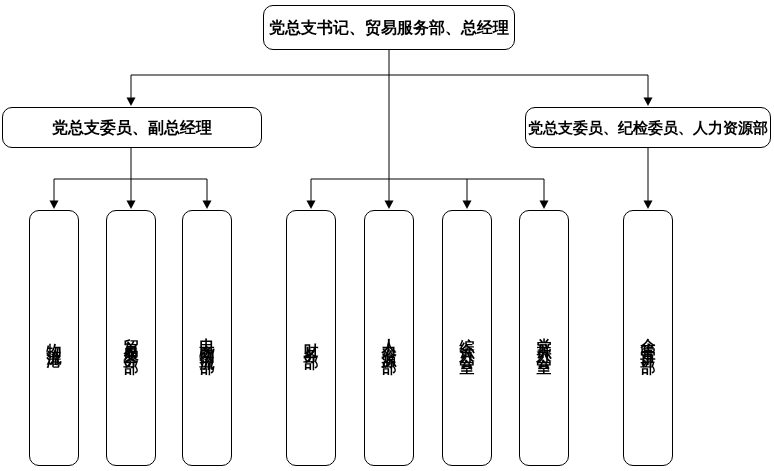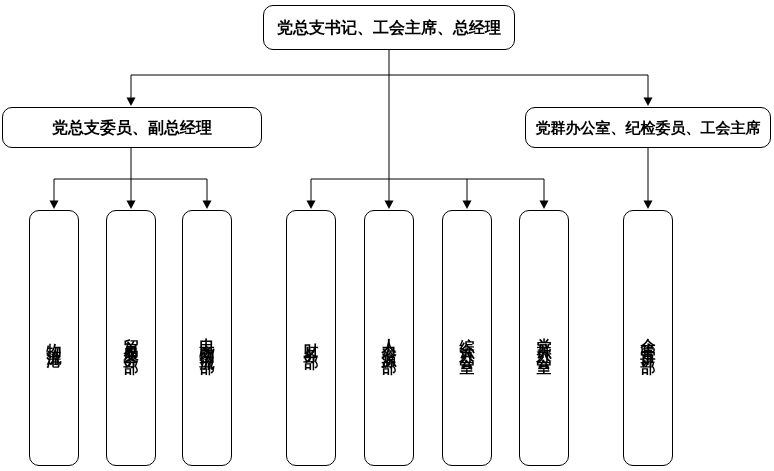--- a/index.html
+++ b/index.html
@@ -93,29 +93,29 @@
       <polygon points="202.5,200.5 211.5,200.5 207,209"></polygon>
       <polygon points="306.5,200.5 315.5,200.5 311,209"></polygon>
       <polygon points="384.5,200.5 393.5,200.5 389,209"></polygon>
       <polygon points="462.5,200.5 471.5,200.5 467,209"></polygon>
       <polygon points="539.5,200.5 548.5,200.5 544,209"></polygon>
       <polygon points="643.5,200.5 652.5,200.5 648,209"></polygon>
     </g>
   </svg>
 
   <div class="node root">
-    <span>党总支书记、工会主席、总经理</span>
+    <span>党总支书记、贸易服务部、总经理</span>
   </div>
 
   <div class="node l2-left">
     <span>党总支委员、副总经理</span>
   </div>
 
   <div class="node l2-right">
-    <span>党群办公室、纪检委员、工会主席</span>
+    <span>党总支委员、纪检委员、人力资源部</span>
   </div>
 
   <div class="node dept dept-1">
     <span class="vtext">物流港</span>
   </div>
   <div class="node dept dept-2">
     <span class="vtext">贸易服务部</span>
   </div>
   <div class="node dept dept-3">
     <span class="vtext">电商物流部</span>

